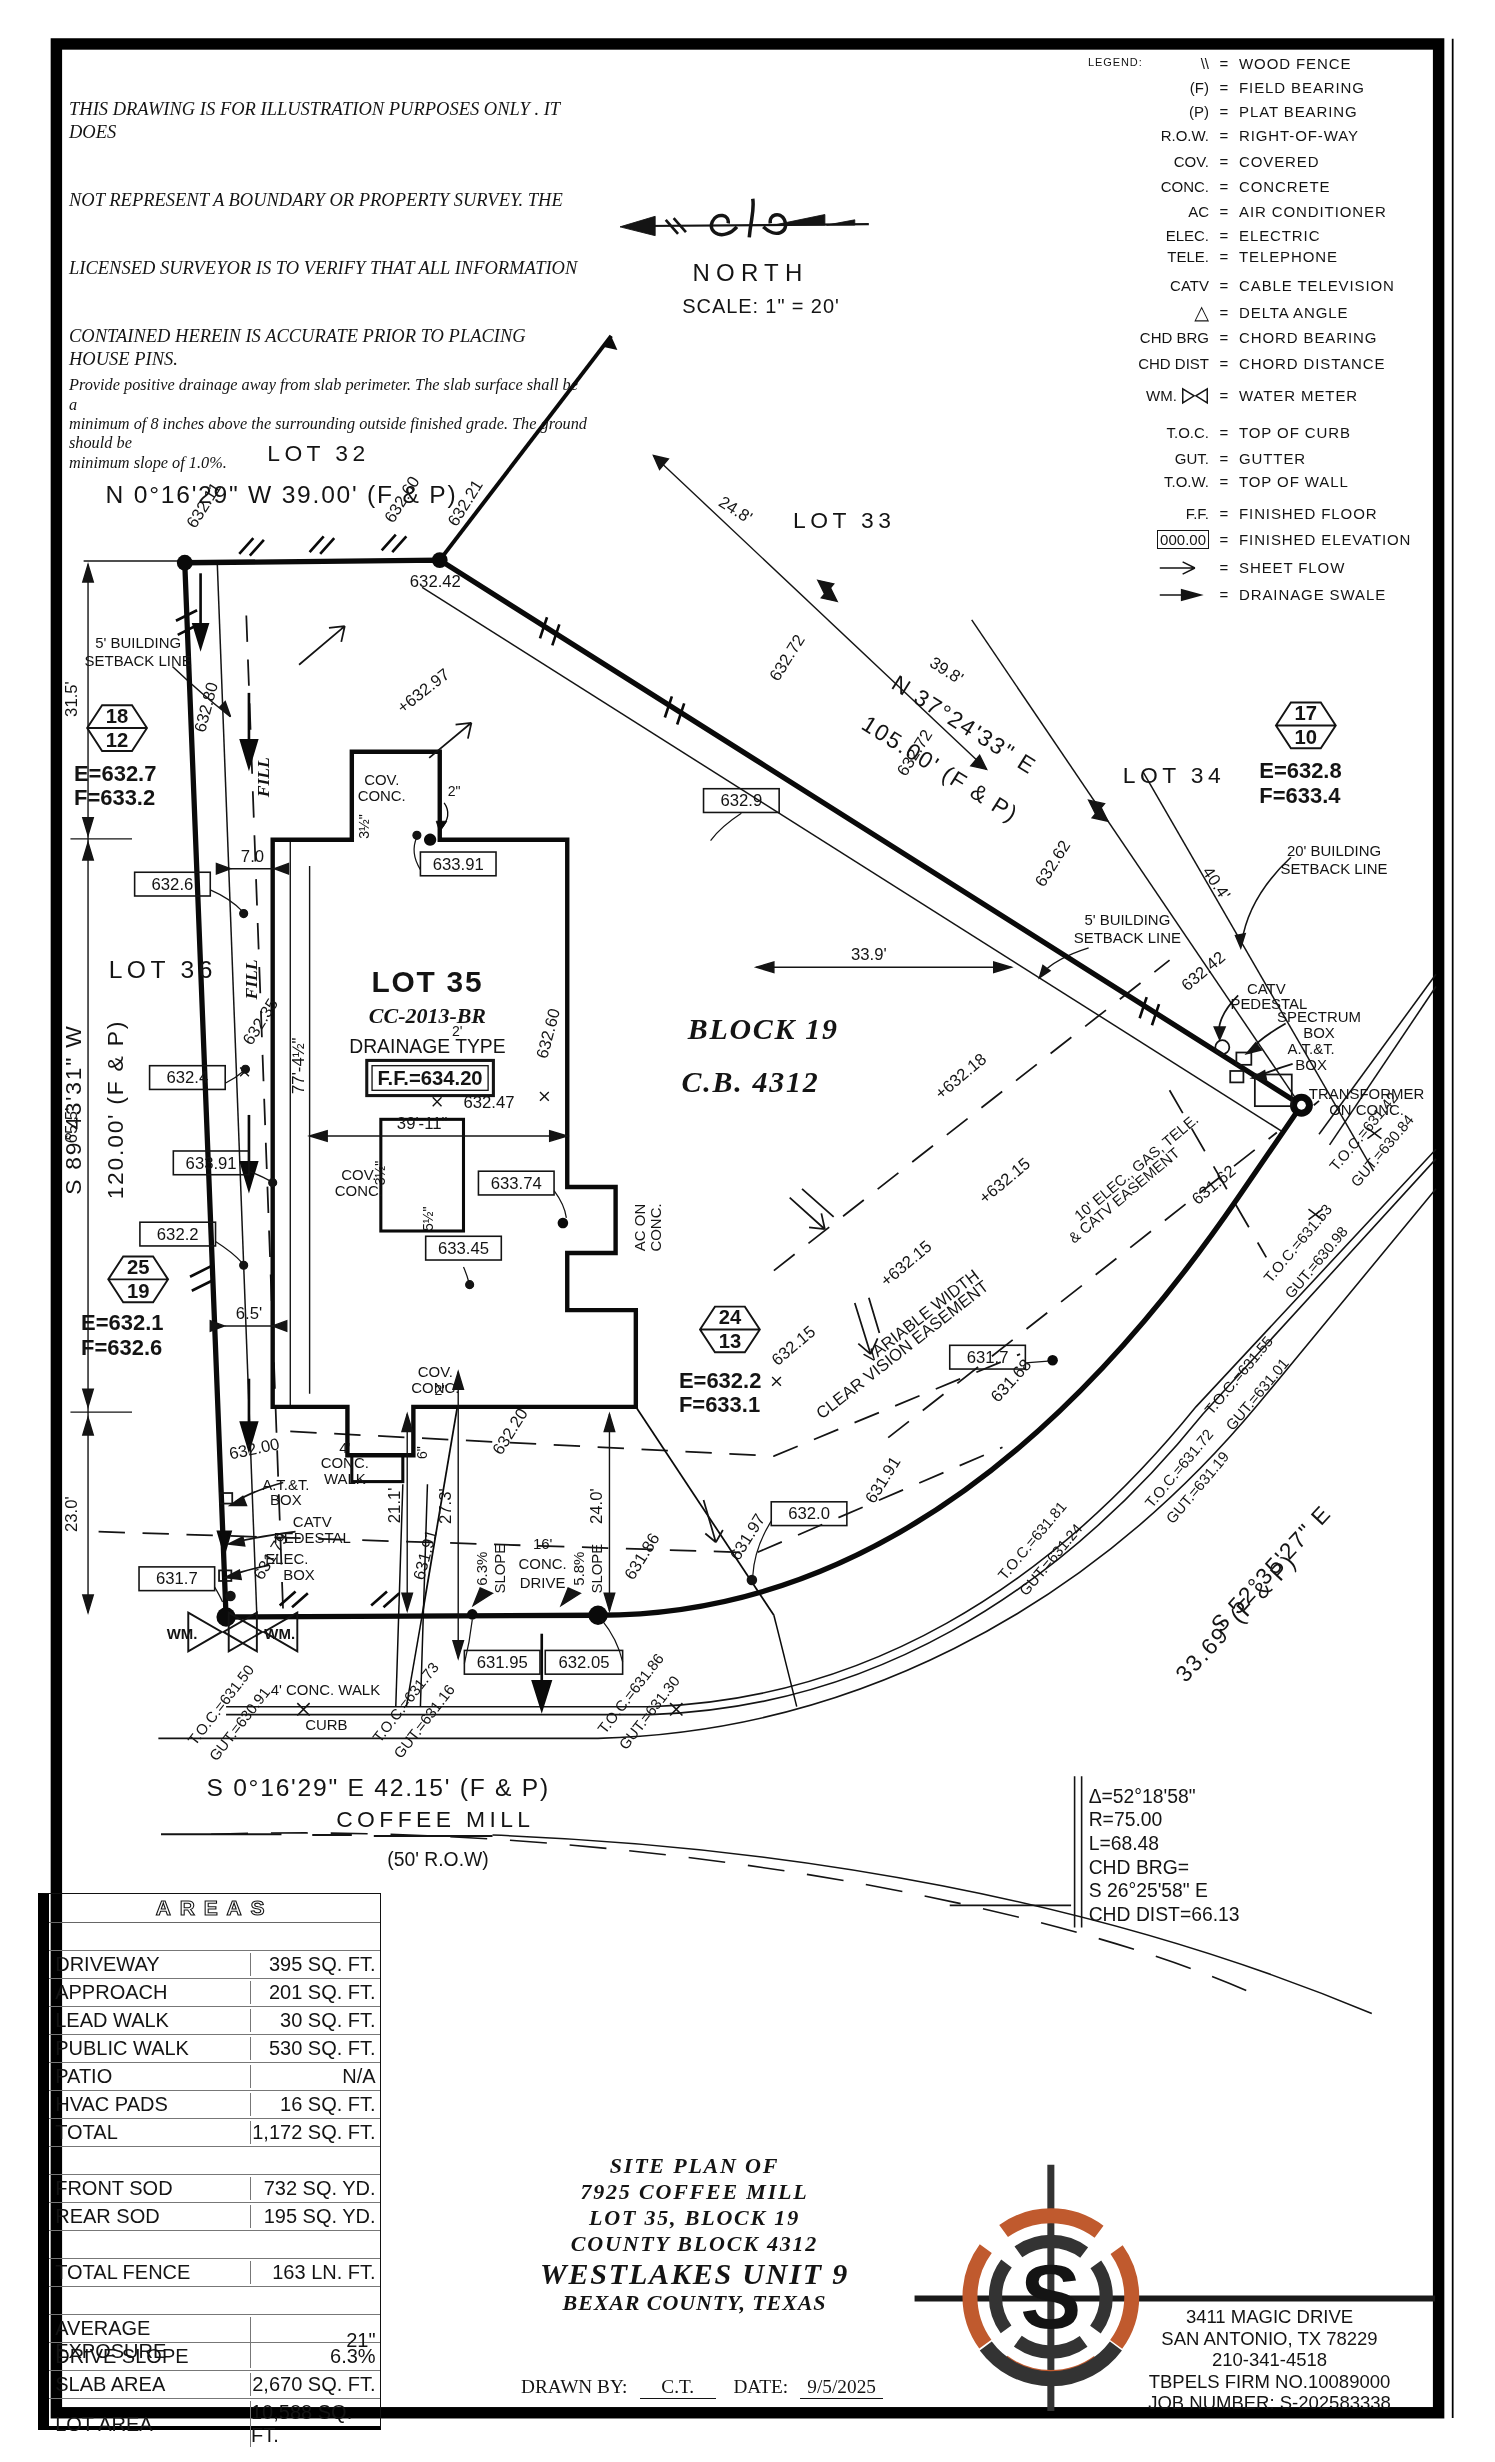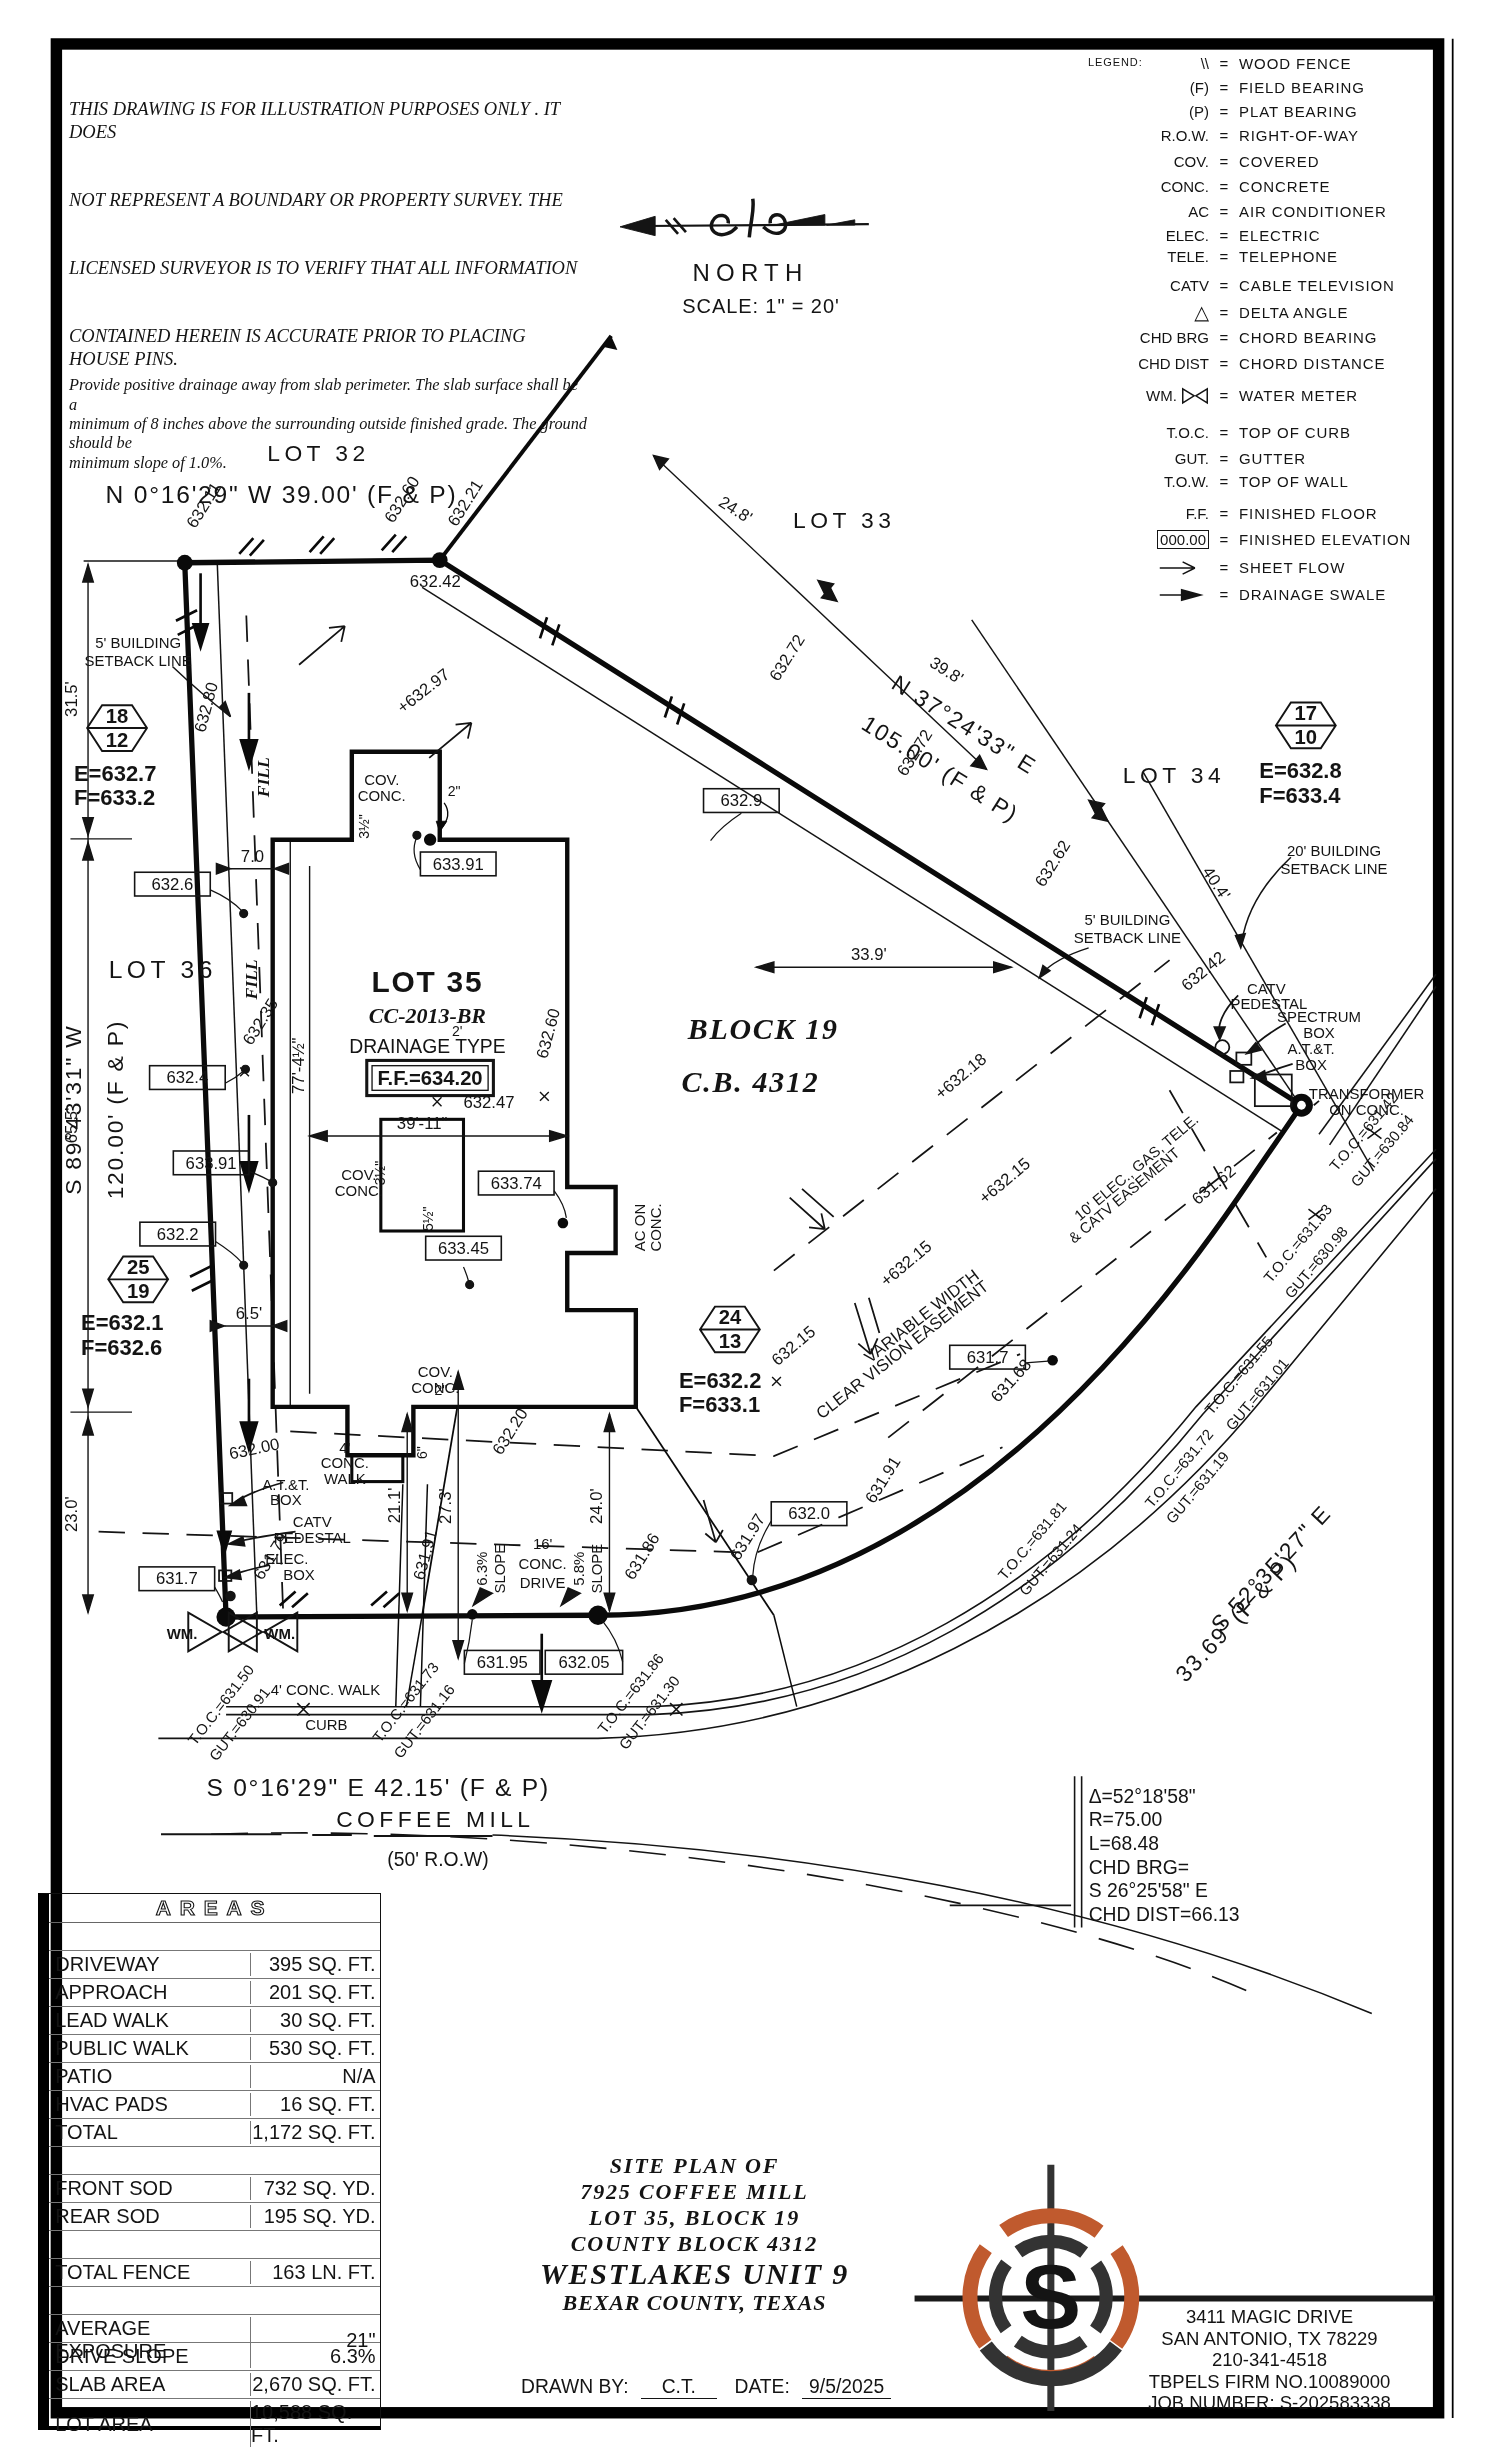--- a/index.html
+++ b/index.html
@@ -39,21 +39,21 @@
   .arow div{display:flex;align-items:center;font-size:20px;margin-top:30px;}
   .arow .al{padding-left:6.2px;}
   .arow .av{justify-content:flex-end;padding-right:4.4px;border-left:1.3px solid #777;}
   
   .tblock{left:488px;top:2153px;width:413px;text-align:center;font-family:"Liberation Serif",serif;
           font-style:italic;font-weight:bold;}
   .tblock .t1{font-size:22px;line-height:26px;letter-spacing:1.8px;}
   .tblock .t2{font-size:30px;line-height:33px;letter-spacing:1.8px;}
   .tblock .t3{font-size:22px;line-height:26px;letter-spacing:0.9px;}
   .drawn{left:521px;top:2376px;font-size:19.3px;}
-  .drawn span{margin-right:12.3px;}
+  .drawn span{margin-right:12.3px;font-family:Liberation Serif, serif;}
   .uline{display:inline-block;min-width:62px;text-align:center;border-bottom:1.8px solid #141414;padding:0 7px;}
   
   .cname{left:1133px;top:2241px;width:266px;text-align:center;font-size:25.5px;letter-spacing:1.8px;line-height:30px;}
   .caddr{left:1133px;top:2306px;width:273px;text-align:center;font-size:18.5px;line-height:21.5px;}
 </style>
 </head>
 <body>
 
 <div class="page">
 

